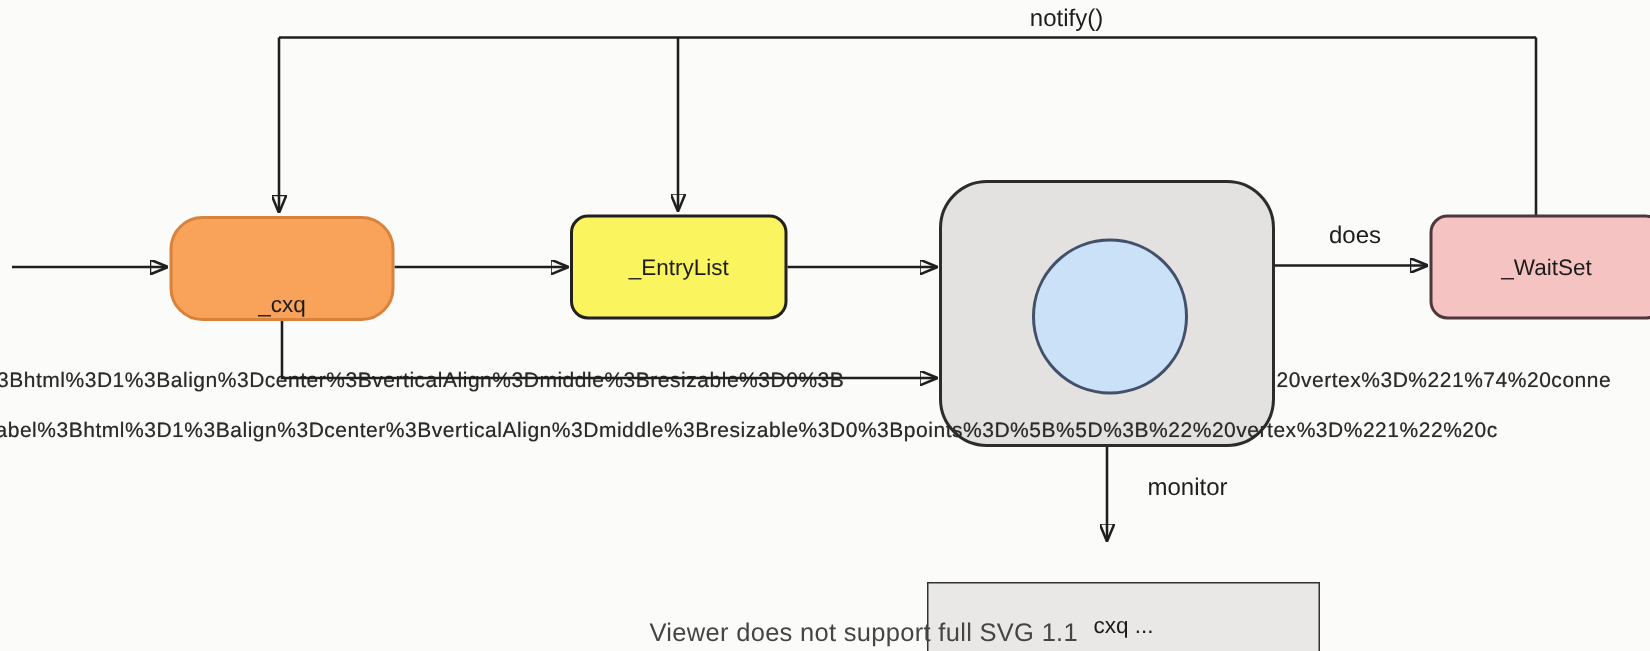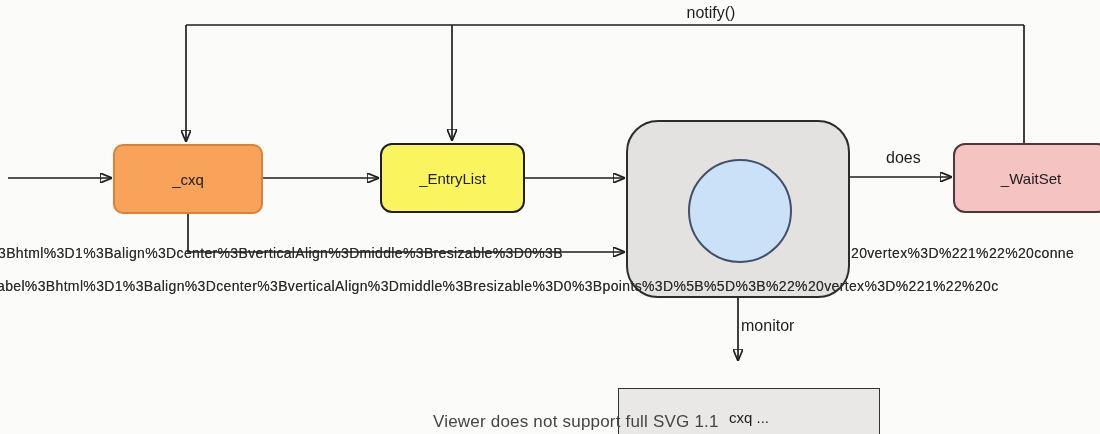--- a/index.html
+++ b/index.html
@@ -19,43 +19,43 @@
   .g2  { left:-3px;  top:279px; z-index:4; }
   
   svg.edges { position:absolute; left:0; top:0; z-index:2; pointer-events:none; }
   svg.edges path { stroke:#1F1F1F; stroke-width:1.7; fill:none; }
   
   .node {
     position:absolute; box-sizing:border-box; z-index:3;
     display:flex; align-items:center; justify-content:center;
     font-size:15px; color:#1C1C1C;
   }
-  .node-cxq     { left:113px; top:144px; width:150px; height:70px; background:#F8A25A; border:2px solid #D9823B; border-radius:10px; }
+  .node-cxq     { left:113px; top:144px; width:150px; height:70px; background:#F8A25A; border:2px solid #D9823B; border-radius:22px;align-items:flex-end; }
   .node-entry   { left:380px; top:143px; width:145px; height:70px; background:#FAF45E; border:2px solid #202020; border-radius:12px; }
   .node-monitor { left:626px; top:120px; width:224px; height:178px; background:#E3E2E0; border:2px solid #2C2C2C; border-radius:32px; }
   .owner-circle { position:absolute; left:60px; top:37px; width:100px; height:100px; background:#CBE1F7; border:2px solid #42506A; border-radius:50%; }
   .node-waitset { left:953px; top:143px; width:156px; height:70px; background:#F5C3C2; border:2px solid #4F383C; border-radius:12px; }
   .node-cxqlist { left:618px; top:362px; width:262px; height:58px; background:#E9E8E6; border:1.5px solid #333333; border-radius:0;margin-top:26px; }
   
   .elabel { position:absolute; z-index:5; font-size:16px; color:#1D1D1D; white-space:nowrap; }
   .el-notify  { left:683px; top:4px;   width:56px; text-align:center; }
   .el-wait    { left:886px; top:149px; }
-  .el-monitor { left:741px; top:317px; }
+  .el-monitor { left:765px; top:317px; }
   .viewer-warn {
     position:absolute; left:433px; top:412px; z-index:5;
     font-size:17px; letter-spacing:0.2px; color:#454545; white-space:nowrap;
   }
 </style>
 </head>
 <body>
 
 <div class="canvas">
 
   <span class="garble g1l">3Bhtml%3D1%3Balign%3Dcenter%3BverticalAlign%3Dmiddle%3Bresizable%3D0%3B</span>
-  <span class="garble g1r">20vertex%3D%221%22%20conne</span>
+  <span class="garble g1r">20vertex%3D%221%74%20conne</span>
 
   <svg class="edges" width="1100" height="434" viewBox="0 0 1100 434">
     <defs>
       <marker id="arrow" markerUnits="userSpaceOnUse" markerWidth="12" markerHeight="10" refX="11" refY="5" orient="auto">
         <path d="M0,0 L12,5 L0,10 Z" fill="#1F1F1F" stroke="none"></path>
       </marker>
     </defs>
 
     <path d="M186,25 H1024"></path>
     <path d="M186,25 V141" marker-end="url(#arrow)"></path>

